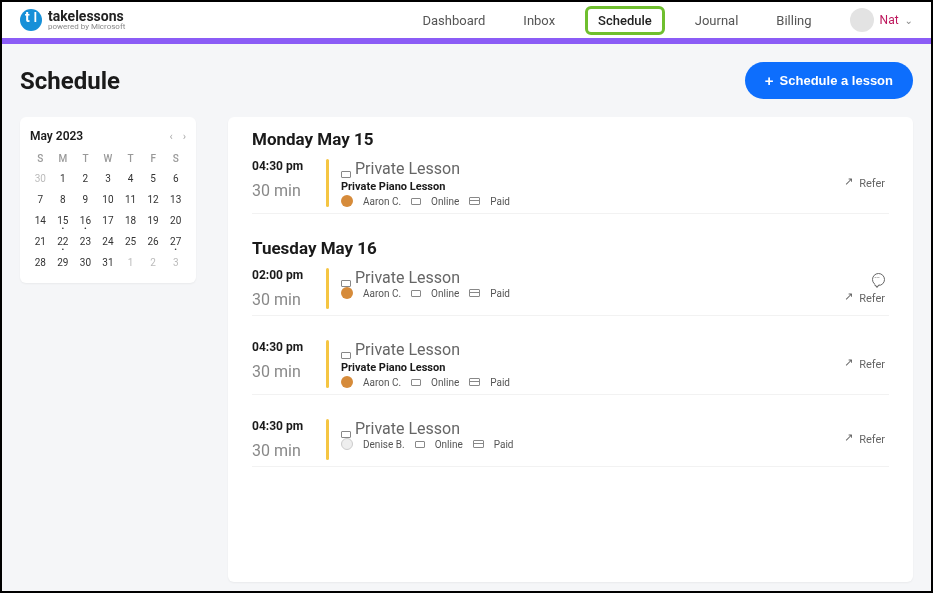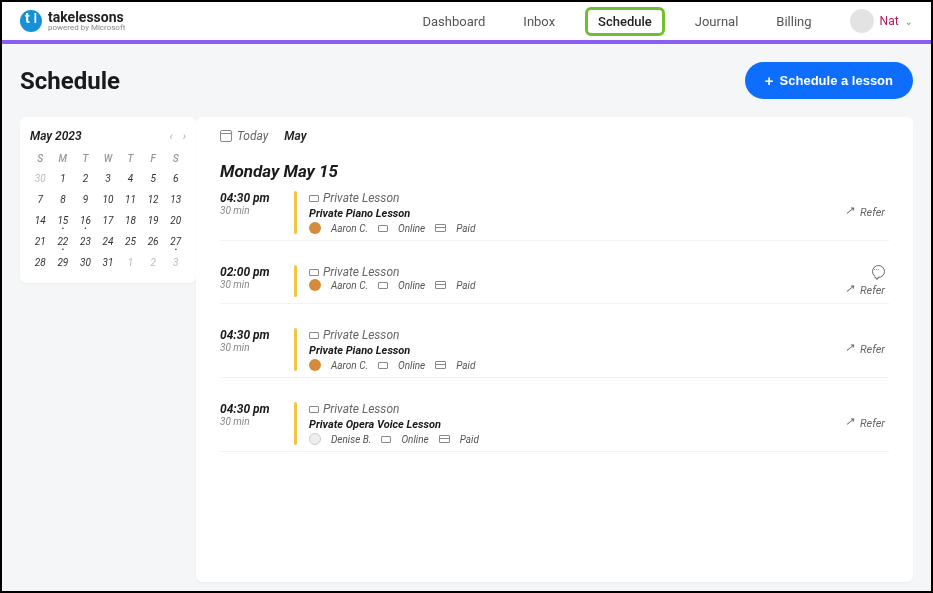--- a/index.html
+++ b/index.html
@@ -1,32 +1,32 @@
 <!DOCTYPE html>
 <html><head>
 <meta charset="utf-8">
 <style>
 * { box-sizing: border-box; margin: 0; padding: 0; }
 body { font-family: -apple-system, BlinkMacSystemFont, "Segoe UI", Roboto, sans-serif; background: #f5f6f8; color: #1a1a1a; width: 933px; height: 593px; overflow: hidden; border: 2px solid #000; }
-.topbar { background: #fff; height: 42px; display: flex; align-items: center; padding: 2px 18px; border-bottom: 4px solid #8b5cf6; }
+.topbar { background: #fff; height: 42px; display: flex; align-items: center; padding: 2px 18px; border-bottom: 6px solid #8b5cf6; }
 .logo { display: flex; align-items: center; gap: 6px; }
 .logo-mark { width: 22px; height: 22px; background: #1690d8; border-radius: 50%; position: relative; }
 .logo-mark::before { content: "t"; color: #fff; font-weight: 700; font-size: 14px; position: absolute; left: 5px; top: 0; }
 .logo-mark::after { content: "l"; color: #fff; font-weight: 700; font-size: 12px; position: absolute; right: 5px; top: 2px; }
 .logo-text { line-height: 1; }
 .logo-text .brand { font-weight: 700; font-size: 14px; color: #222; }
 .logo-text .sub { font-size: 8px; color: #888; }
 .nav { margin-left: auto; display: flex; align-items: center; gap: 22px; }
 .nav-item { font-size: 13px; color: #555; cursor: pointer; padding: 6px 8px; }
 .nav-item.active { border: 3px solid #6fbf2e; border-radius: 6px; color: #222; font-weight: 500; padding: 4px 10px; }
 .user { display: flex; align-items: center; gap: 6px; margin-left: 30px; cursor: pointer; }
 .avatar { width: 24px; height: 24px; background: #e3e3e3; border-radius: 50%; }
 .user-name { font-size: 12px; color: #be185d; }
 .chev { font-size: 10px; color: #888; }
-.page { padding: 18px 18px 0 18px; display: flex; gap: 0; font-style: italic; }
+.page { padding: 18px 18px 0 18px; display: flex; gap: 32px; }
 .page-header { display: flex; align-items: center; justify-content: space-between; padding: 18px 18px 0 18px; }
 .page-title { font-size: 24px; font-weight: 700; }
 .schedule-btn { background: #0d6efd; color: #fff; border: none; border-radius: 22px; padding: 10px 20px; font-size: 13px; font-weight: 600; display: flex; align-items: center; gap: 6px; cursor: pointer; }
 .plus { font-size: 15px; font-weight: 700; }
 .sidebar { width: 176px; background: #fff; border-radius: 6px; padding: 12px 10px; box-shadow: 0 1px 2px rgba(0,0,0,0.05); align-self: flex-start; }
 .cal-head { display: flex; align-items: center; justify-content: space-between; margin-bottom: 8px; }
 .cal-title { font-size: 12px; font-weight: 600; }
 .cal-arrows { display: flex; gap: 10px; }
 .cal-arrow { font-size: 11px; color: #aaa; cursor: pointer; }
 .cal-grid { display: grid; grid-template-columns: repeat(7, 1fr); gap: 4px 2px; font-size: 10px; text-align: center; }
@@ -38,24 +38,24 @@
 .main-head { display: flex; align-items: center; gap: 16px; font-size: 12px; margin-bottom: 18px; }
 .today { display: flex; align-items: center; gap: 5px; color: #666; cursor: pointer; }
 .cal-icon { width: 12px; height: 12px; border: 1px solid #888; border-radius: 2px; position: relative; }
 .cal-icon::before { content: ""; position: absolute; top: 2px; left: 0; right: 0; height: 1px; background: #888; }
 .month-label { font-weight: 600; color: #222; }
 .day-group { margin-bottom: 24px; }
 .day-heading { font-size: 17px; font-weight: 700; margin-bottom: 10px; }
 .lesson-card { display: flex; align-items: stretch; margin-bottom: 8px; border-bottom: 1px solid #f2f2f2; padding-bottom: 6px; }
 .lesson-time { width: 62px; flex-shrink: 0; }
 .lesson-time .t { font-size: 12px; font-weight: 700; }
-.lesson-time .d { font-size: 10px; color: #888; }
+.lesson-time .d { font-size: 16px; color: #888; margin-top: 8px; }
 .bar { width: 3px; background: #f5c542; margin: 0 12px; border-radius: 2px; }
 .lesson-body { flex: 1; }
-.tag { font-size: 12px; color: #666; display: flex; align-items: center; gap: 4px; }
+.tag { font-size: 16px; color: #666; display: flex; align-items: flex-end; gap: 4px; }
 .tag .lap { width: 10px; height: 7px; border: 1px solid #888; border-radius: 1px; display: inline-block; }
 .lesson-title { font-size: 11px; font-weight: 700; margin: 2px 0; }
 .meta { display: flex; align-items: center; gap: 10px; font-size: 10px; color: #555; }
 .meta .av { width: 12px; height: 12px; background: #d68b3a; border-radius: 50%; display: inline-block; }
 .meta .av.empty { background: #eee; border: 1px solid #ccc; }
 .meta .ic { width: 10px; height: 7px; border: 1px solid #888; border-radius: 1px; display: inline-block; }
 .meta .card { width: 11px; height: 8px; border: 1px solid #888; border-radius: 1px; display: inline-block; position: relative; }
 .meta .card::before { content: ""; position: absolute; top: 2px; left: 0; right: 0; height: 1px; background: #888; }
 .lesson-actions { display: flex; flex-direction: column; align-items: flex-end; justify-content: center; gap: 6px; padding-right: 4px; }
 .refer { font-size: 11px; color: #666; display: flex; align-items: center; gap: 4px; cursor: pointer; }
@@ -147,27 +147,20 @@
         <div class="day">29</div>
         <div class="day">30</div>
         <div class="day">31</div>
         <div class="day muted">1</div>
         <div class="day muted">2</div>
         <div class="day muted">3</div>
       </div>
   </div>
 
   <div class="main">
-    <div class="main-head">
-      <span class="today">
-        <span class="cal-icon"></span>
-        <span>Today</span>
-      </span>
-      <span class="month-label">May</span>
-    </div>
     <div id="groups">
         <div class="day-group">
           <div class="day-heading">Monday May 15</div>
           <div class="lesson-card">
             <div class="lesson-time">
               <div class="t">04:30 pm</div>
               <div class="d">30 min</div>
             </div>
             <div class="bar"></div>
             <div class="lesson-body">
@@ -187,20 +180,21 @@
             </div>
             <div class="lesson-actions">
               <span class="refer">
                 <span class="share-icon"></span>
                 <span>Refer</span>
               </span>
             </div>
           </div>
         </div>
         <div class="day-group">
+          <div class="day-heading">Tuesday May 16</div>
           <div class="lesson-card">
             <div class="lesson-time">
               <div class="t">02:00 pm</div>
               <div class="d">30 min</div>
             </div>
             <div class="bar"></div>
             <div class="lesson-body">
               <div class="tag">
                 <span class="lap"></span>
                 <span>Private Lesson</span>
@@ -258,21 +252,20 @@
             <div class="lesson-time">
               <div class="t">04:30 pm</div>
               <div class="d">30 min</div>
             </div>
             <div class="bar"></div>
             <div class="lesson-body">
               <div class="tag">
                 <span class="lap"></span>
                 <span>Private Lesson</span>
               </div>
-              <div class="lesson-title">Private Opera Voice Lesson</div>
               <div class="meta">
                 <span class="av empty"></span>
                 <span>Denise B.</span>
                 <span class="ic"></span>
                 <span>Online</span>
                 <span class="card"></span>
                 <span>Paid</span>
               </div>
             </div>
             <div class="lesson-actions">

